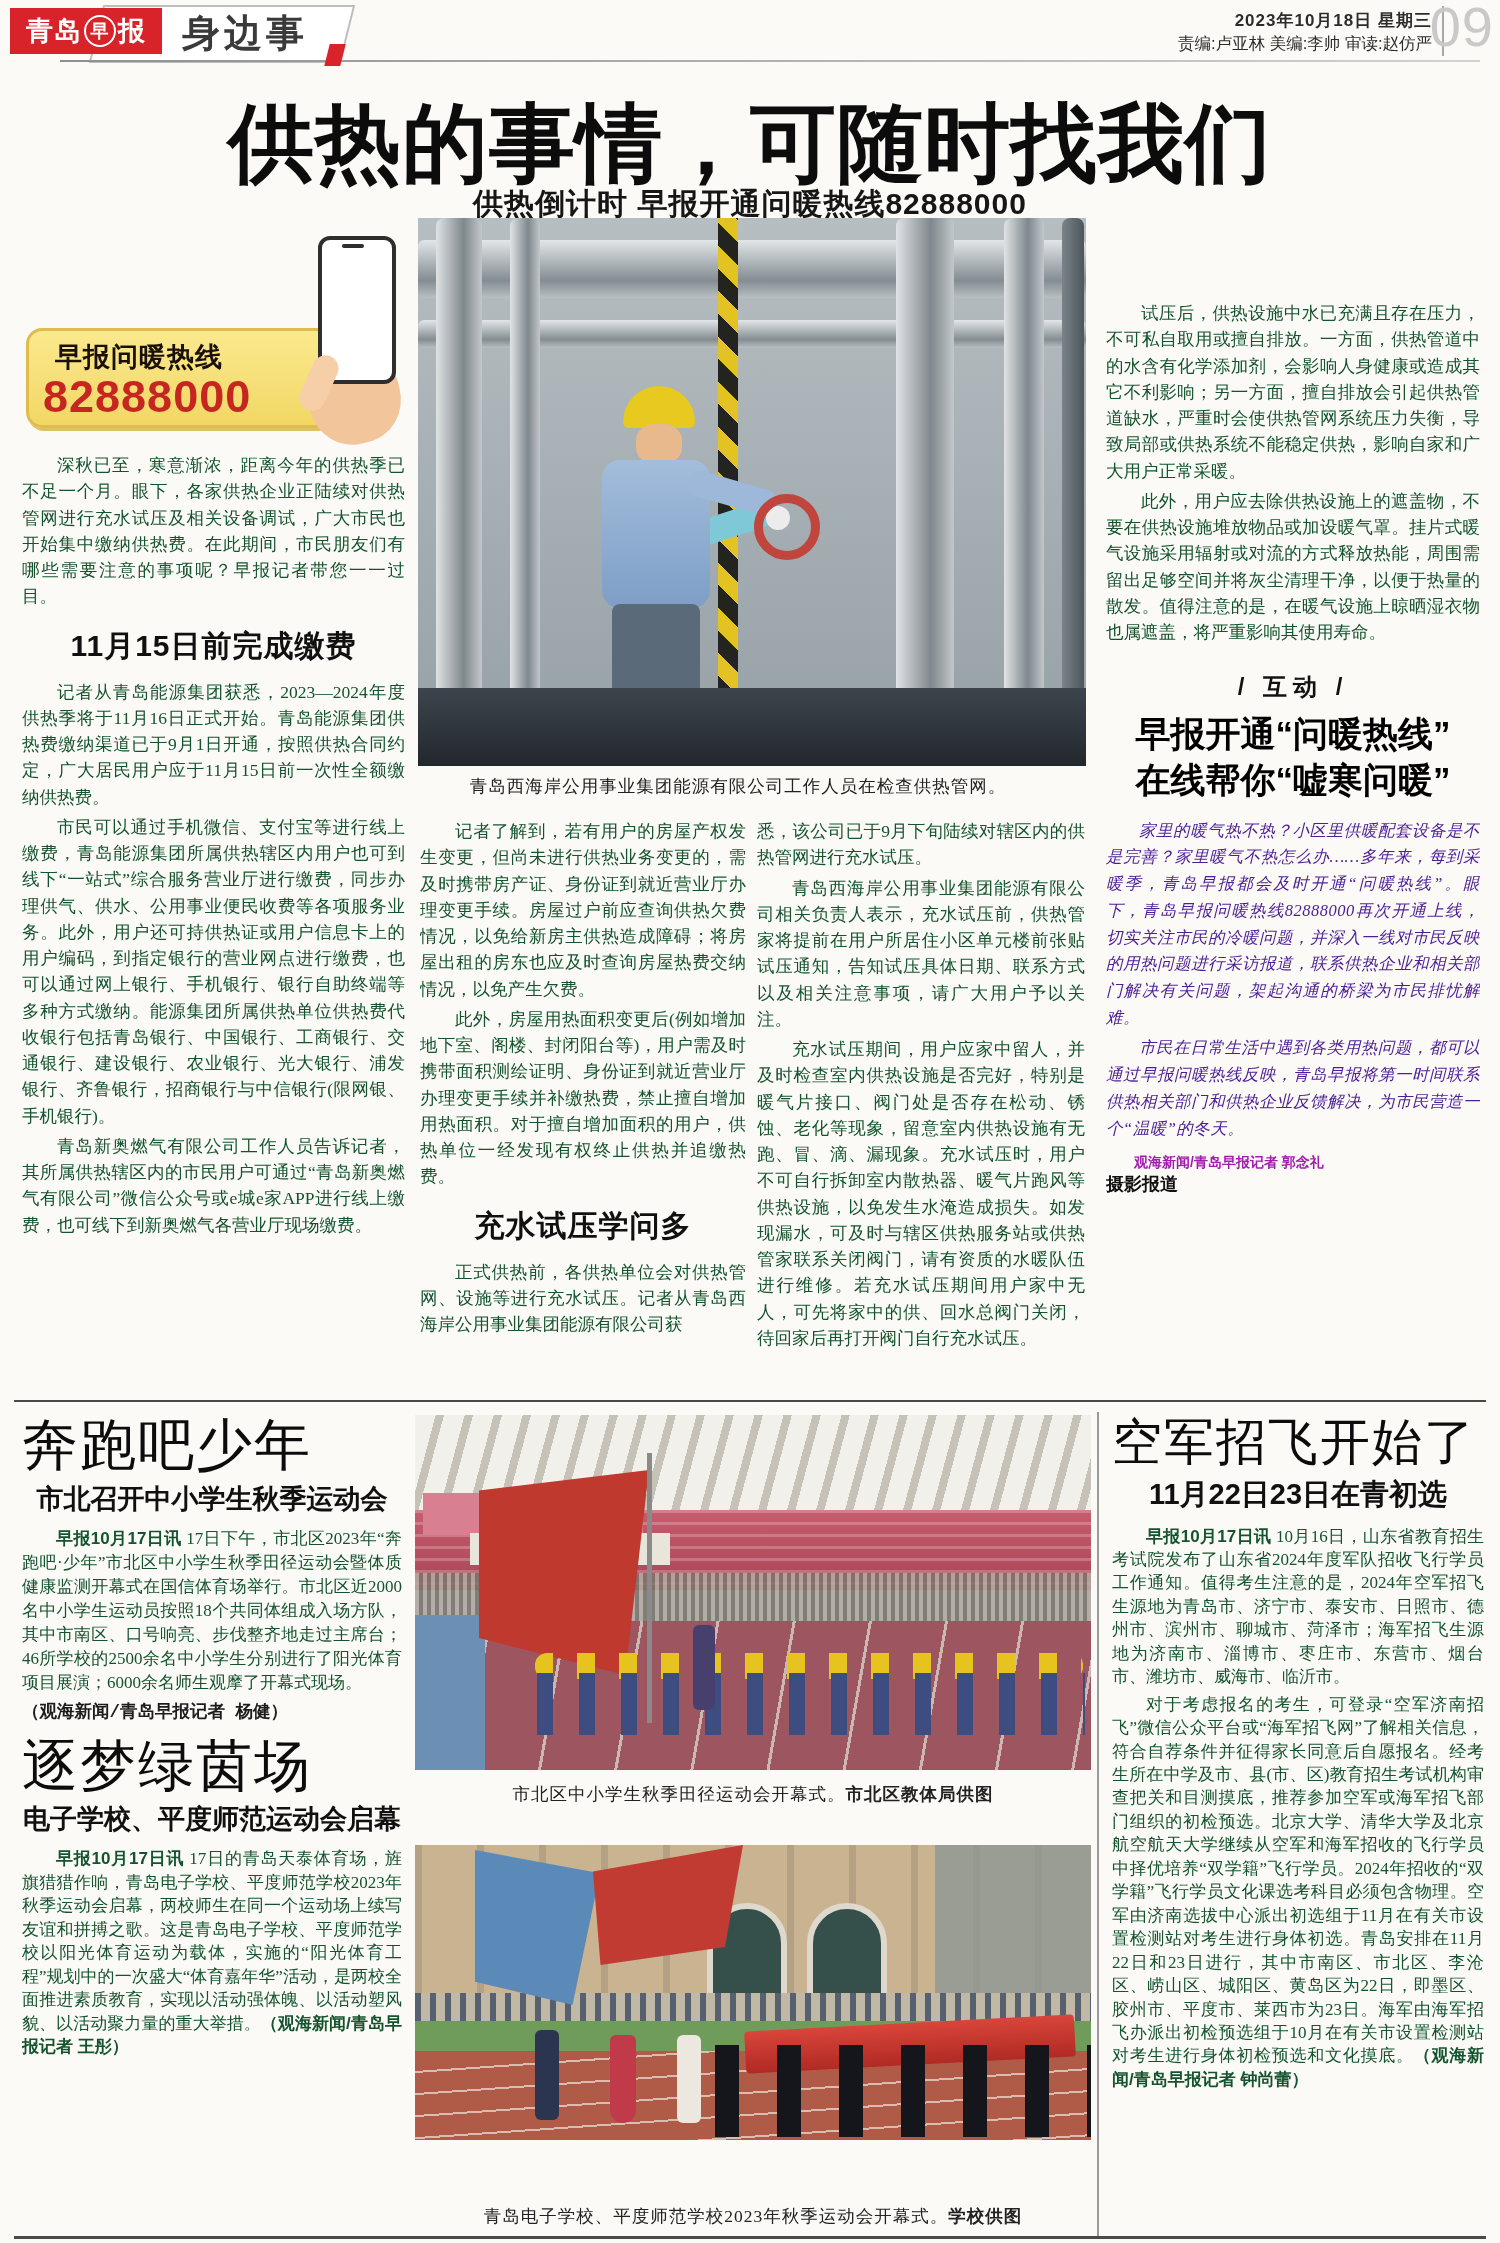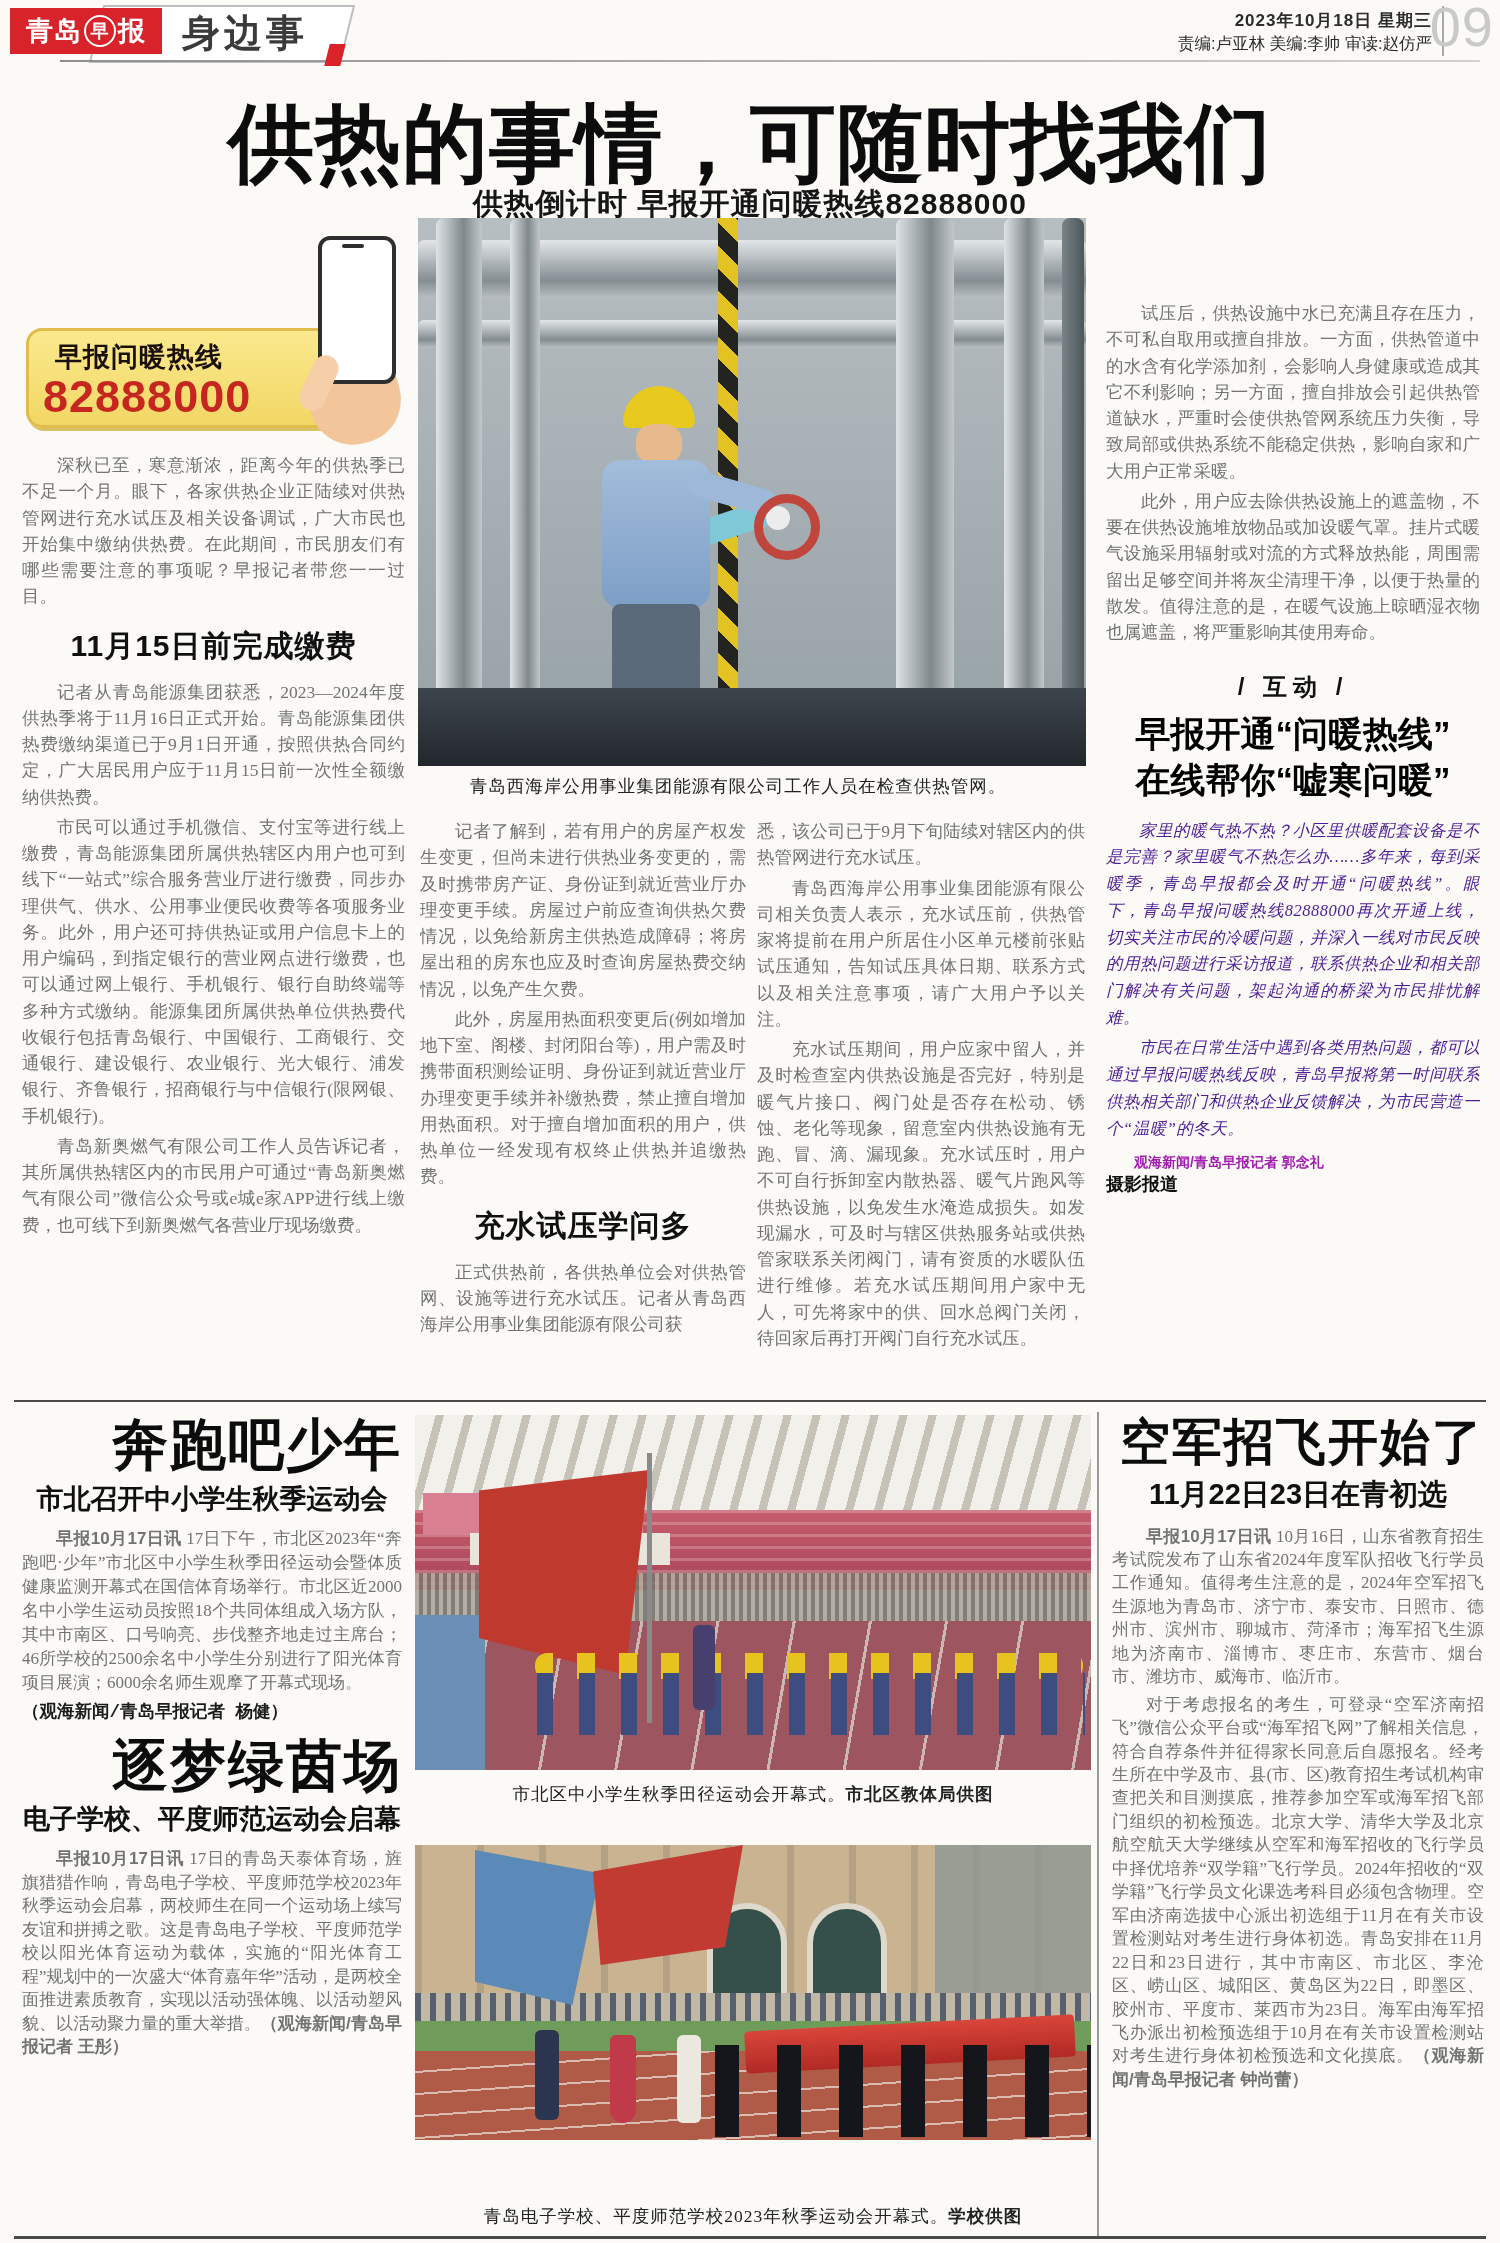--- a/index.html
+++ b/index.html
@@ -1,20 +1,20 @@
 <!DOCTYPE html>
 <html><head>
 <meta charset="utf-8">
 <style>
   html,body{margin:0;padding:0;background:#e8e8e8;}
   .page{position:relative;width:1500px;height:2243px;margin:0 auto;background:#fbfaf7;
         font-family:"Liberation Serif","DejaVu Serif",serif;color:#1c1c1c;overflow:hidden;}
   .abs{position:absolute;}
   .sans{font-family:"Liberation Sans","DejaVu Sans",sans-serif;}
-  p{margin:0 0 4px 0;text-indent:2em;text-align:justify;font-size:17.5px;line-height:1.5;color:#737373;}
+  p{margin:0 0 4px 0;text-indent:2em;text-align:justify;font-size:17.5px;line-height:1.5;color:#14532d;}
   .noind{text-indent:0;}
   
   .hdr-skew{left:96px;top:5px;width:248px;height:54px;border:2px solid #bdbdbd;background:#fff;transform:skewX(-14deg);}
   .hdr-rule{left:60px;top:60px;width:1420px;height:2px;background:linear-gradient(90deg,#8f8f8f,#d2d2d2);}
   .logo-box{left:10px;top:8px;width:152px;height:46px;background:#d8232a;color:#fff;display:flex;align-items:center;justify-content:center;font-weight:900;font-size:27px;letter-spacing:1px;}
   .logo-circle{display:inline-flex;align-items:center;justify-content:center;width:28px;height:28px;border:2px solid #fff;border-radius:50%;font-size:18px;margin:0 2px;}
   .section-name{left:182px;top:8px;font-size:38px;font-weight:900;color:#3a3a3a;letter-spacing:4px;}
   .hdr-accent{left:327px;top:44px;width:16px;height:22px;background:#d8232a;transform:skewX(-14deg);}
   .hdr-date{right:68px;top:9px;font-size:17px;font-weight:bold;color:#2c2c2c;text-align:right;letter-spacing:1px;}
   .hdr-editors{right:68px;top:33px;font-size:16.5px;color:#2c2c2c;text-align:right;}
@@ -41,21 +41,21 @@
   
   .interact-tag{font-family:"Liberation Sans","DejaVu Sans",sans-serif;font-weight:900;font-size:24px;text-align:center;color:#111;margin:26px 0 8px 0;letter-spacing:6px;}
   .interact-title{font-family:"Liberation Sans","DejaVu Sans",sans-serif;font-weight:900;font-size:35px;text-align:center;color:#000000;line-height:1.32;}
   .interact-paras{margin-top:14px;}
   .interact-paras p{font-size:16.5px;line-height:1.62;font-style:italic;letter-spacing:0.5px;color:#4c1d95;}
   .interact-byline{font-family:"Liberation Sans","DejaVu Sans",sans-serif;font-weight:bold;font-size:14px;color:#a21caf;text-indent:2em;margin-top:12px;}
   .interact-byline2{font-family:"Liberation Sans","DejaVu Sans",sans-serif;font-weight:bold;font-size:18px;color:#111;}
   
   .rule-h{background:#4a4a4a;}
   .rule-v{background:#9a9a9a;}
-  .b-title{font-family:"Liberation Sans","DejaVu Sans",sans-serif;font-weight:700;font-size:56px;color:#0c0c0c;text-align:right;letter-spacing:2px;line-height:1.05;}
+  .b-title{font-family:"Liberation Sans","DejaVu Sans",sans-serif;font-weight:400;font-size:56px;color:#0c0c0c;text-align:left;letter-spacing:2px;line-height:1.05;}
   .b-sub{font-family:"Liberation Sans","DejaVu Sans",sans-serif;font-weight:bold;font-size:27px;color:#101010;text-align:center;margin:6px 0 10px 0;}
   .b-body p{font-size:17px;line-height:1.41;}
   .leadin{font-family:"Liberation Sans","DejaVu Sans",sans-serif;font-weight:bold;}
   .byline-inline{font-family:"Liberation Sans","DejaVu Sans",sans-serif;font-weight:bold;}
   .byline-center{font-family:Liberation Mono, monospace;font-weight:bold;font-size:17.5px;text-align:left;margin-top:4px;}
   .af-title{font-size:50px;}
   .af-sub{font-size:29px;}
   .af-body p{font-size:17px;line-height:1.38;}
   
   .pipe-h{position:absolute;background:linear-gradient(180deg,#e2e6e8,#848d92 70%,#b9bfc2);border-radius:6px;}

